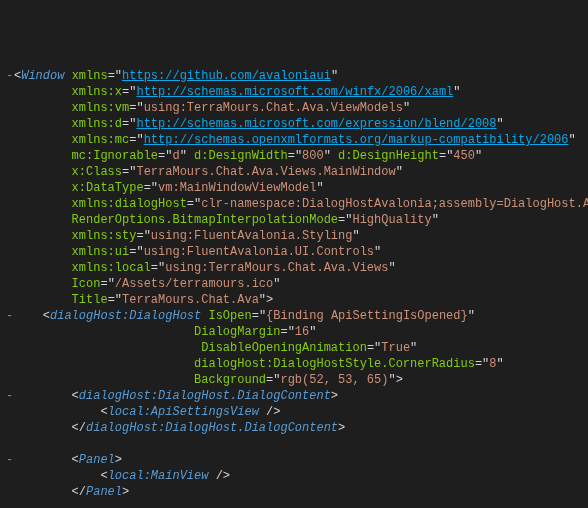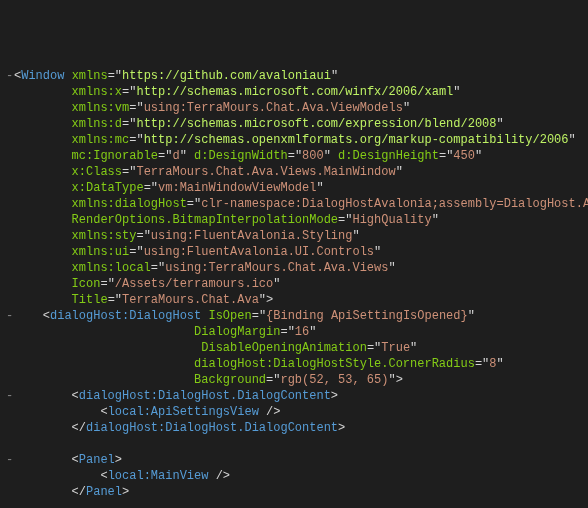--- a/index.html
+++ b/index.html
@@ -14,26 +14,26 @@
     overflow: hidden;
     white-space: pre;
     padding: 4px 0 4px 6px;
   }
   .gutter {
     display: inline-block;
     width: 8px;
     color: #858585;
     user-select: none;
   }
-  .tag { color: #569cd6; }
+  .tag { color: #569cd6; font-style: italic; }
   .attr { color: #84cc16; }
   .op { color: #d4d4d4; }
   .q { color: #d4d4d4; }
   .str { color: #ce9178; }
-  .link { color: #bef264; }
+  .link { color: #0ea5e9; text-decoration: underline; }
   .line { display: block; }
 </style>
 </head>
 <body>
 
 
 
 <div id="editor"><span class="line"><span class="gutter">-</span><span class="op">&lt;</span><span class="tag">Window</span> <span class="attr">xmlns</span><span class="op">=</span><span class="q">"</span><span class="str"><span class="link">https://github.com/avaloniaui</span></span><span class="q">"</span></span><span class="line"><span class="gutter"> </span>        <span class="attr">xmlns:x</span><span class="op">=</span><span class="q">"</span><span class="str"><span class="link">http://schemas.microsoft.com/winfx/2006/xaml</span></span><span class="q">"</span></span><span class="line"><span class="gutter"> </span>        <span class="attr">xmlns:vm</span><span class="op">=</span><span class="q">"</span><span class="str">using:TerraMours.Chat.Ava.ViewModels</span><span class="q">"</span></span><span class="line"><span class="gutter"> </span>        <span class="attr">xmlns:d</span><span class="op">=</span><span class="q">"</span><span class="str"><span class="link">http://schemas.microsoft.com/expression/blend/2008</span></span><span class="q">"</span></span><span class="line"><span class="gutter"> </span>        <span class="attr">xmlns:mc</span><span class="op">=</span><span class="q">"</span><span class="str"><span class="link">http://schemas.openxmlformats.org/markup-compatibility/2006</span></span><span class="q">"</span></span><span class="line"><span class="gutter"> </span>        <span class="attr">mc:Ignorable</span><span class="op">=</span><span class="q">"</span><span class="str">d</span><span class="q">"</span> <span class="attr">d:DesignWidth</span><span class="op">=</span><span class="q">"</span><span class="str">800</span><span class="q">"</span> <span class="attr">d:DesignHeight</span><span class="op">=</span><span class="q">"</span><span class="str">450</span><span class="q">"</span></span><span class="line"><span class="gutter"> </span>        <span class="attr">x:Class</span><span class="op">=</span><span class="q">"</span><span class="str">TerraMours.Chat.Ava.Views.MainWindow</span><span class="q">"</span></span><span class="line"><span class="gutter"> </span>        <span class="attr">x:DataType</span><span class="op">=</span><span class="q">"</span><span class="str">vm:MainWindowViewModel</span><span class="q">"</span></span><span class="line"><span class="gutter"> </span>        <span class="attr">xmlns:dialogHost</span><span class="op">=</span><span class="q">"</span><span class="str">clr-namespace:DialogHostAvalonia;assembly=DialogHost.Avalonia</span></span><span class="line"><span class="gutter"> </span>        <span class="attr">RenderOptions.BitmapInterpolationMode</span><span class="op">=</span><span class="q">"</span><span class="str">HighQuality</span><span class="q">"</span></span><span class="line"><span class="gutter"> </span>        <span class="attr">xmlns:sty</span><span class="op">=</span><span class="q">"</span><span class="str">using:FluentAvalonia.Styling</span><span class="q">"</span></span><span class="line"><span class="gutter"> </span>        <span class="attr">xmlns:ui</span><span class="op">=</span><span class="q">"</span><span class="str">using:FluentAvalonia.UI.Controls</span><span class="q">"</span></span><span class="line"><span class="gutter"> </span>        <span class="attr">xmlns:local</span><span class="op">=</span><span class="q">"</span><span class="str">using:TerraMours.Chat.Ava.Views</span><span class="q">"</span></span><span class="line"><span class="gutter"> </span>        <span class="attr">Icon</span><span class="op">=</span><span class="q">"</span><span class="str">/Assets/terramours.ico</span><span class="q">"</span></span><span class="line"><span class="gutter"> </span>        <span class="attr">Title</span><span class="op">=</span><span class="q">"</span><span class="str">TerraMours.Chat.Ava</span><span class="q">"</span><span class="op">&gt;</span></span><span class="line"><span class="gutter">-</span>    <span class="op">&lt;</span><span class="tag">dialogHost:DialogHost</span> <span class="attr">IsOpen</span><span class="op">=</span><span class="q">"</span><span class="str">{Binding ApiSettingIsOpened}</span><span class="q">"</span></span><span class="line"><span class="gutter"> </span>                         <span class="attr">DialogMargin</span><span class="op">=</span><span class="q">"</span><span class="str">16</span><span class="q">"</span></span><span class="line"><span class="gutter"> </span>                          <span class="attr">DisableOpeningAnimation</span><span class="op">=</span><span class="q">"</span><span class="str">True</span><span class="q">"</span></span><span class="line"><span class="gutter"> </span>                         <span class="attr">dialogHost:DialogHostStyle.CornerRadius</span><span class="op">=</span><span class="q">"</span><span class="str">8</span><span class="q">"</span></span><span class="line"><span class="gutter"> </span>                         <span class="attr">Background</span><span class="op">=</span><span class="q">"</span><span class="str">rgb(52, 53, 65)</span><span class="q">"</span><span class="op">&gt;</span></span><span class="line"><span class="gutter">-</span>        <span class="op">&lt;</span><span class="tag">dialogHost:DialogHost.DialogContent</span><span class="op">&gt;</span></span><span class="line"><span class="gutter"> </span>            <span class="op">&lt;</span><span class="tag">local:ApiSettingsView</span> <span class="op">/&gt;</span></span><span class="line"><span class="gutter"> </span>        <span class="op">&lt;/</span><span class="tag">dialogHost:DialogHost.DialogContent</span><span class="op">&gt;</span></span><span class="line"><span class="gutter"> </span></span><span class="line"><span class="gutter">-</span>        <span class="op">&lt;</span><span class="tag">Panel</span><span class="op">&gt;</span></span><span class="line"><span class="gutter"> </span>            <span class="op">&lt;</span><span class="tag">local:MainView</span> <span class="op">/&gt;</span></span><span class="line"><span class="gutter"> </span>        <span class="op">&lt;/</span><span class="tag">Panel</span><span class="op">&gt;</span></span><span class="line"><span class="gutter"> </span></span></div>
 
 

